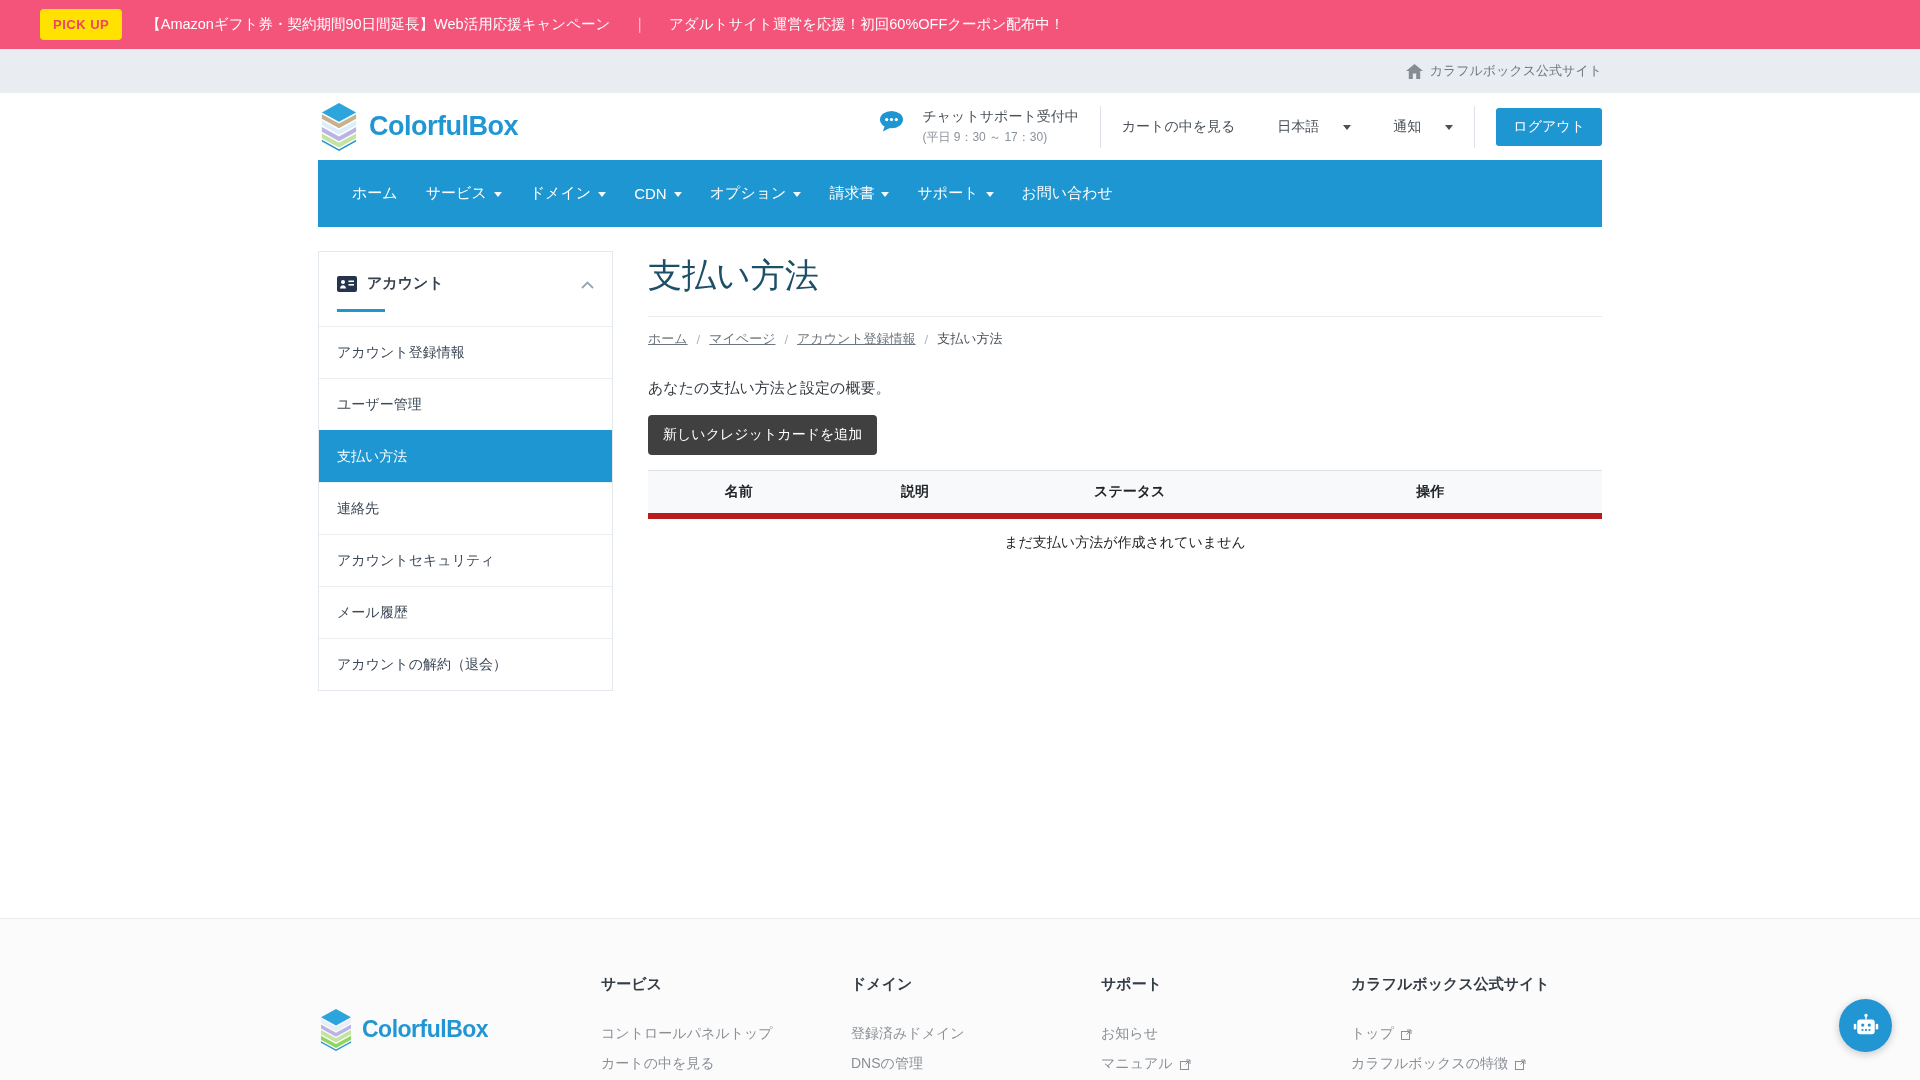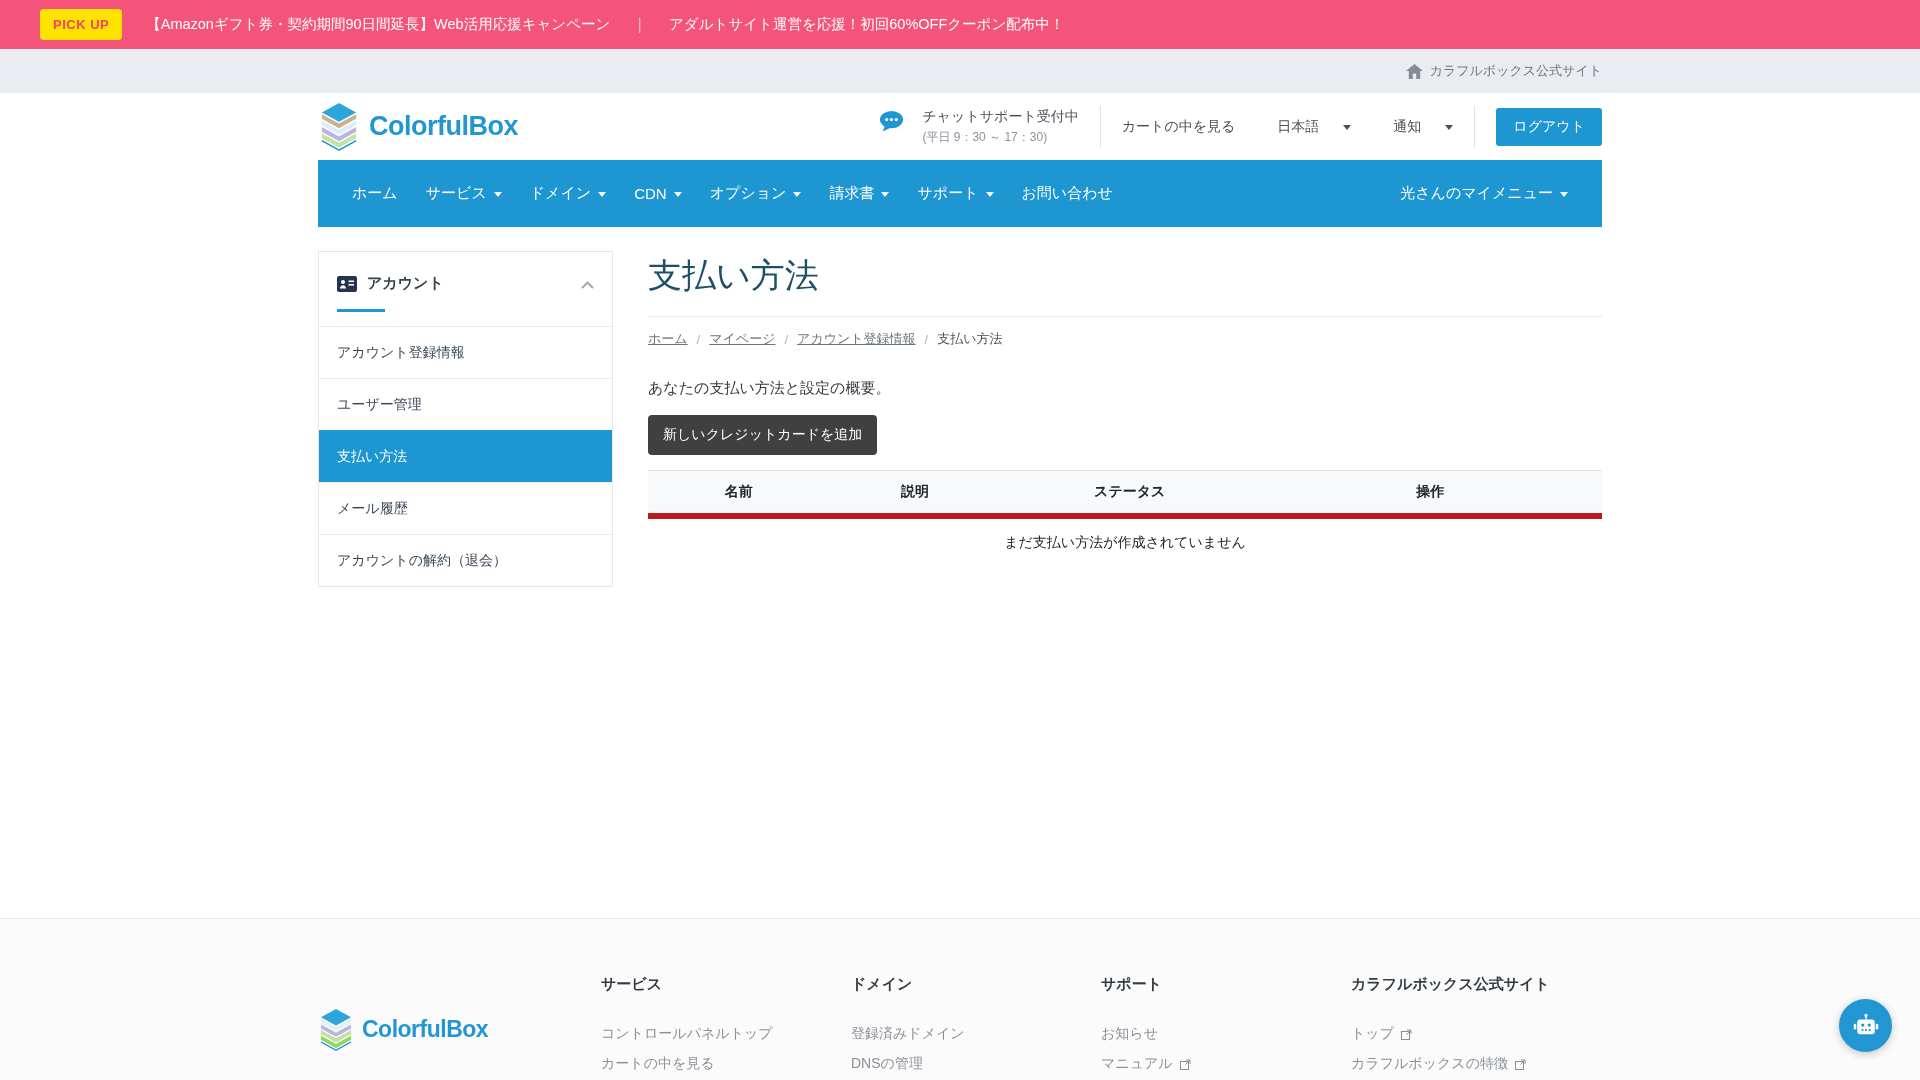--- a/index.html
+++ b/index.html
@@ -190,24 +190,20 @@
         <span>請求書</span>
         <span class="caret"></span>
       </a>
     <a href="#">
         <span>サポート</span>
         <span class="caret"></span>
       </a>
     <a href="#">
         <span>お問い合わせ</span>
       </a>
-    <a href="#" class="my-menu">
-        <span>光さんのマイメニュー</span>
-        <span class="caret"></span>
-      </a>
   </nav>
 </div>
 
 <div class="content">
   <div class="container">
 
     <aside class="sidebar">
       <div class="sb-head">
         <div class="sb-head-row">
           <span style="display:inline-flex;">
@@ -224,20 +220,22 @@
             <svg width="13" height="8" viewBox="0 0 13 8">
                 <polyline points="1,7 6.5,1.5 12,7" fill="none" stroke="#9aa5b1" stroke-width="1.8"></polyline>
               </svg>
           </span>
         </div>
         <div class="sb-underline"></div>
       </div>
       <a href="#" class="sb-item">アカウント登録情報</a>
       <a href="#" class="sb-item">ユーザー管理</a>
       <a href="#" class="sb-item active">支払い方法</a>
+      <a href="#" class="sb-item">連絡先</a>
+      <a href="#" class="sb-item">アカウントセキュリティ</a>
       <a href="#" class="sb-item">メール履歴</a>
       <a href="#" class="sb-item">アカウントの解約（退会）</a>
     </aside>
 
     <main class="main">
       <h1 class="page-title">支払い方法</h1>
       <hr class="title-hr">
       <div class="breadcrumb">
         <a href="#">ホーム</a>
         <span>/</span>

